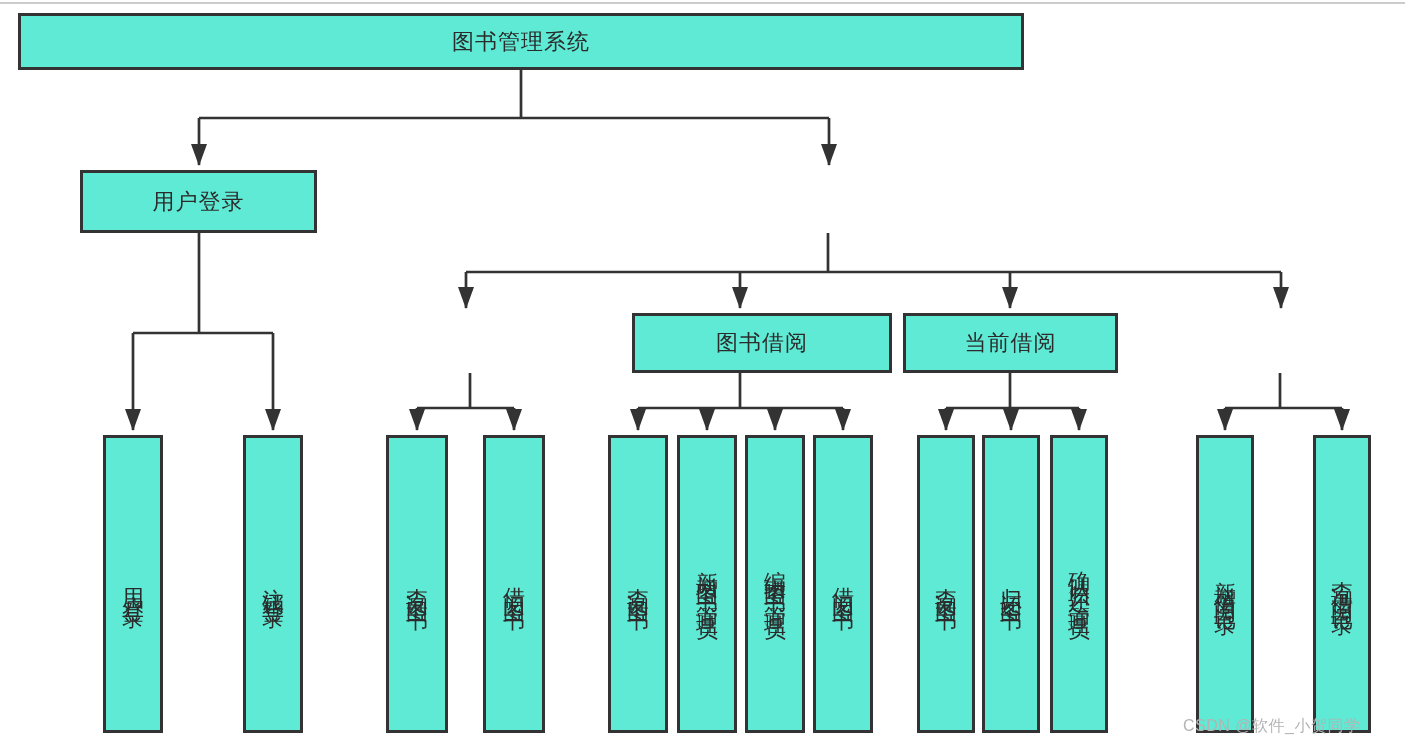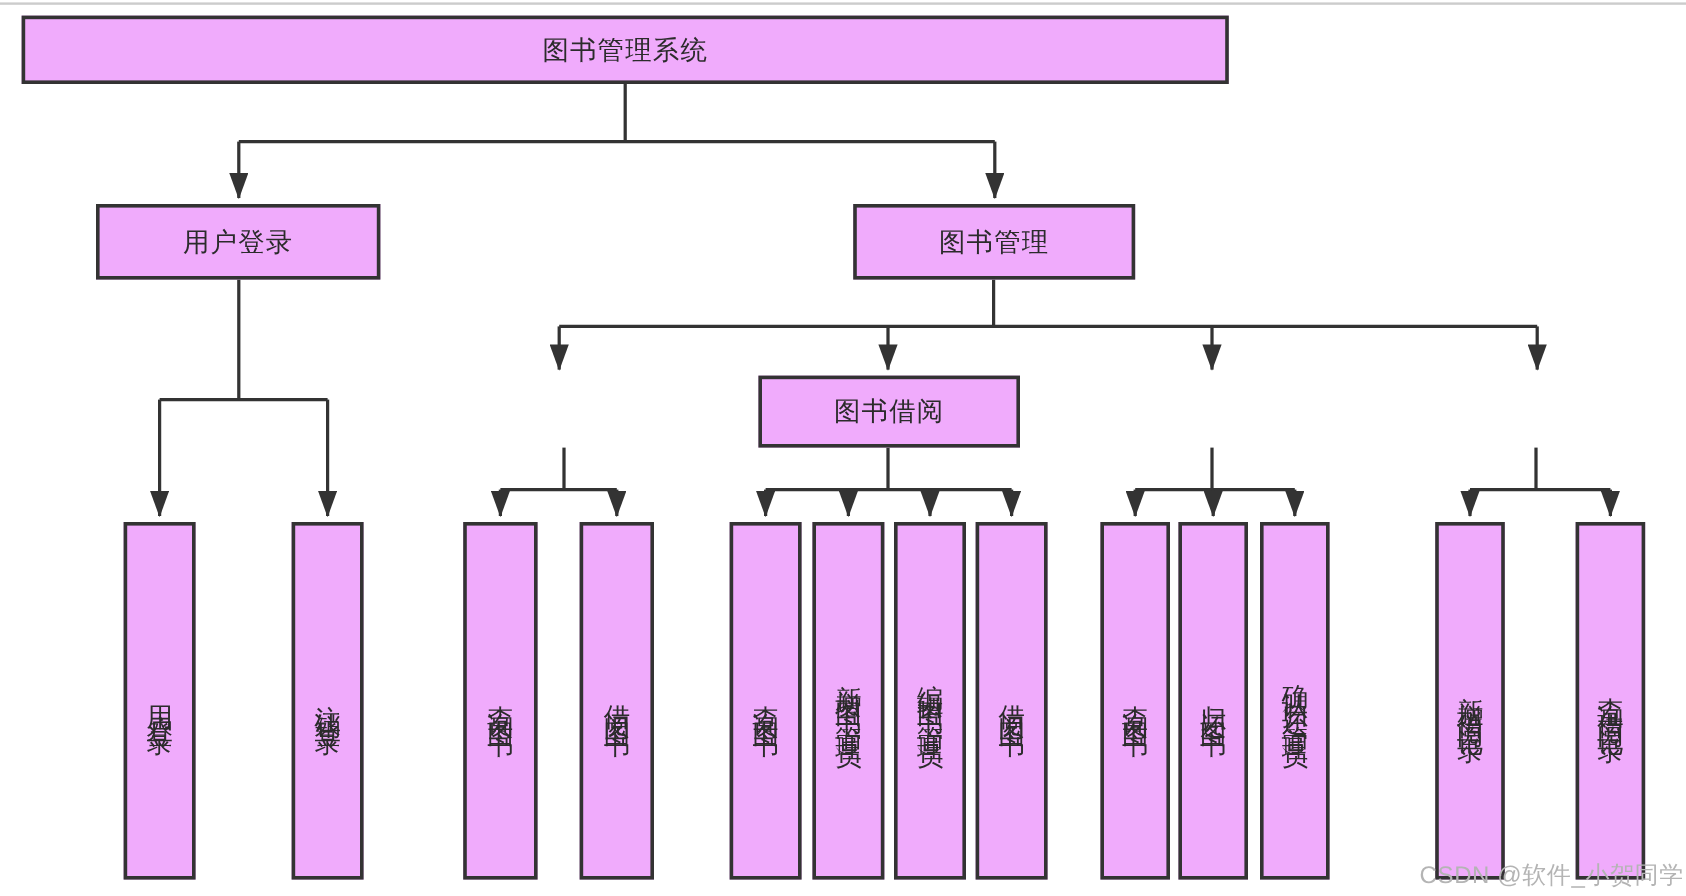--- a/index.html
+++ b/index.html
@@ -4,31 +4,31 @@
 <style>
   html,body{margin:0;padding:0;background:#ffffff;}
   .canvas{
     position:relative;width:1405px;height:747px;background:#ffffff;
     font-family:"Liberation Sans","DejaVu Sans",sans-serif;overflow:hidden;
   }
   .topline{position:absolute;left:0;top:2px;width:1405px;height:2px;background:#cccccc;}
   svg.wires{position:absolute;left:0;top:0;}
   .wire{stroke:#333333;stroke-width:2.7;fill:none;}
   .box{
-    position:absolute;box-sizing:border-box;border:3px solid #333333;background:#f0abfc;
+    position:absolute;box-sizing:border-box;border:3px solid #333333;background:#5eead4;
     display:flex;align-items:center;justify-content:center;color:#2b2b2b;
   }
   .hbox{font-size:22px;letter-spacing:1px;}
   .vbox span.vtext{
     writing-mode:vertical-rl;text-orientation:mixed;
     font-size:22px;letter-spacing:7px;line-height:1.1;
   }
   .watermark{
     position:absolute;left:1183px;top:716px;width:222px;
-    font-size:20px;letter-spacing:0.5px;color:#b4b4b4;white-space:nowrap;
+    font-size:16px;letter-spacing:0.5px;color:#b4b4b4;white-space:nowrap;
   }
 </style>
 </head>
 <body>
 
 <div class="canvas">
 
   <div class="topline"></div>
 
   <svg class="wires" width="1405" height="747" viewBox="0 0 1405 747">
@@ -79,26 +79,26 @@
     <line class="wire" x1="1342" y1="408" x2="1342" y2="430" marker-end="url(#arw)"></line>
   </svg>
 
   <div class="box hbox" style="left:18px;top:13px;width:1006px;height:57px;">
     <span>图书管理系统</span>
   </div>
 
   <div class="box hbox" style="left:80px;top:170px;width:237px;height:63px;">
     <span>用户登录</span>
   </div>
-  <div class="box hbox" style="left:711px;top:170px;width:235px;height:63px;">
-    <span>图书管理</span>
+
+  <div class="box hbox" style="left:632px;top:313px;width:260px;height:60px;">
+    <span>图书借阅</span>
   </div>
-
-  <div class="box hbox" style="left:632px;top:313px;width:218px;height:60px;">
-    <span>图书借阅</span>
+  <div class="box hbox" style="left:903px;top:313px;width:215px;height:60px;">
+    <span>当前借阅</span>
   </div>
 
   <div class="box vbox" style="left:103px;top:435px;width:60px;height:298px;">
     <span class="vtext">用户登录</span>
   </div>
   <div class="box vbox" style="left:243px;top:435px;width:60px;height:298px;">
     <span class="vtext">注销登录</span>
   </div>
 
   <div class="box vbox" style="left:386px;top:435px;width:62px;height:298px;">

